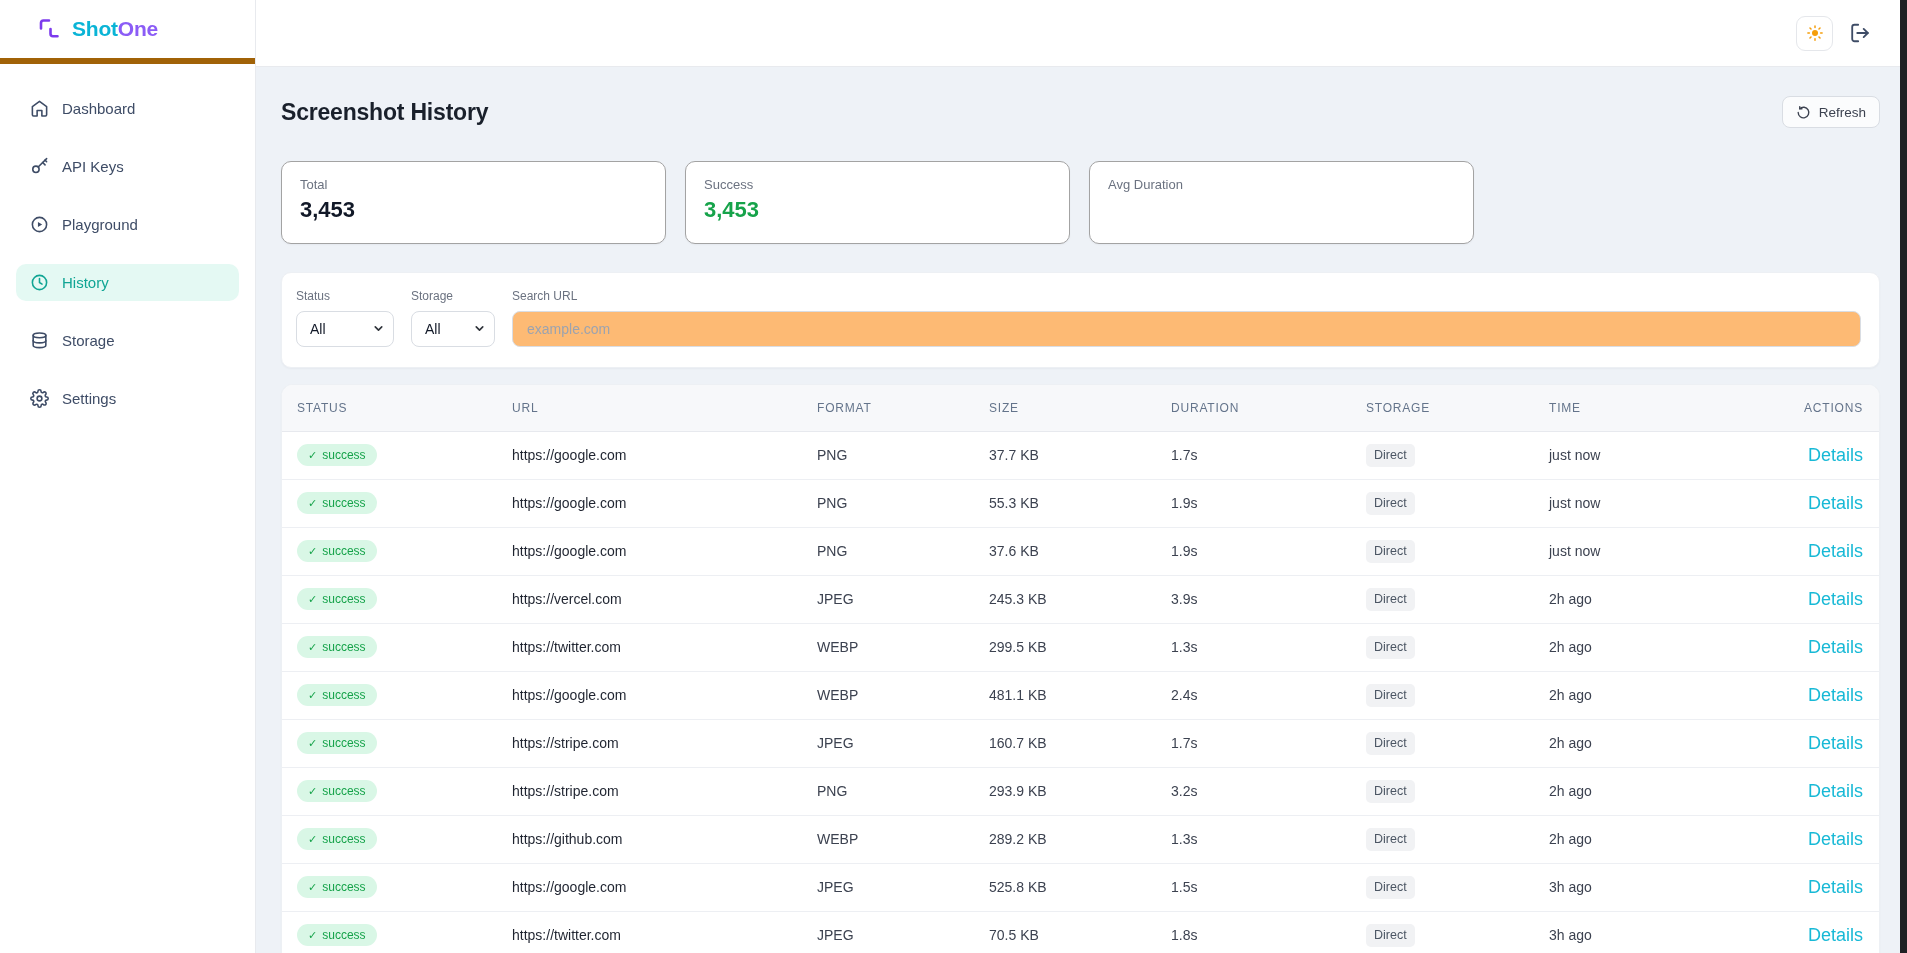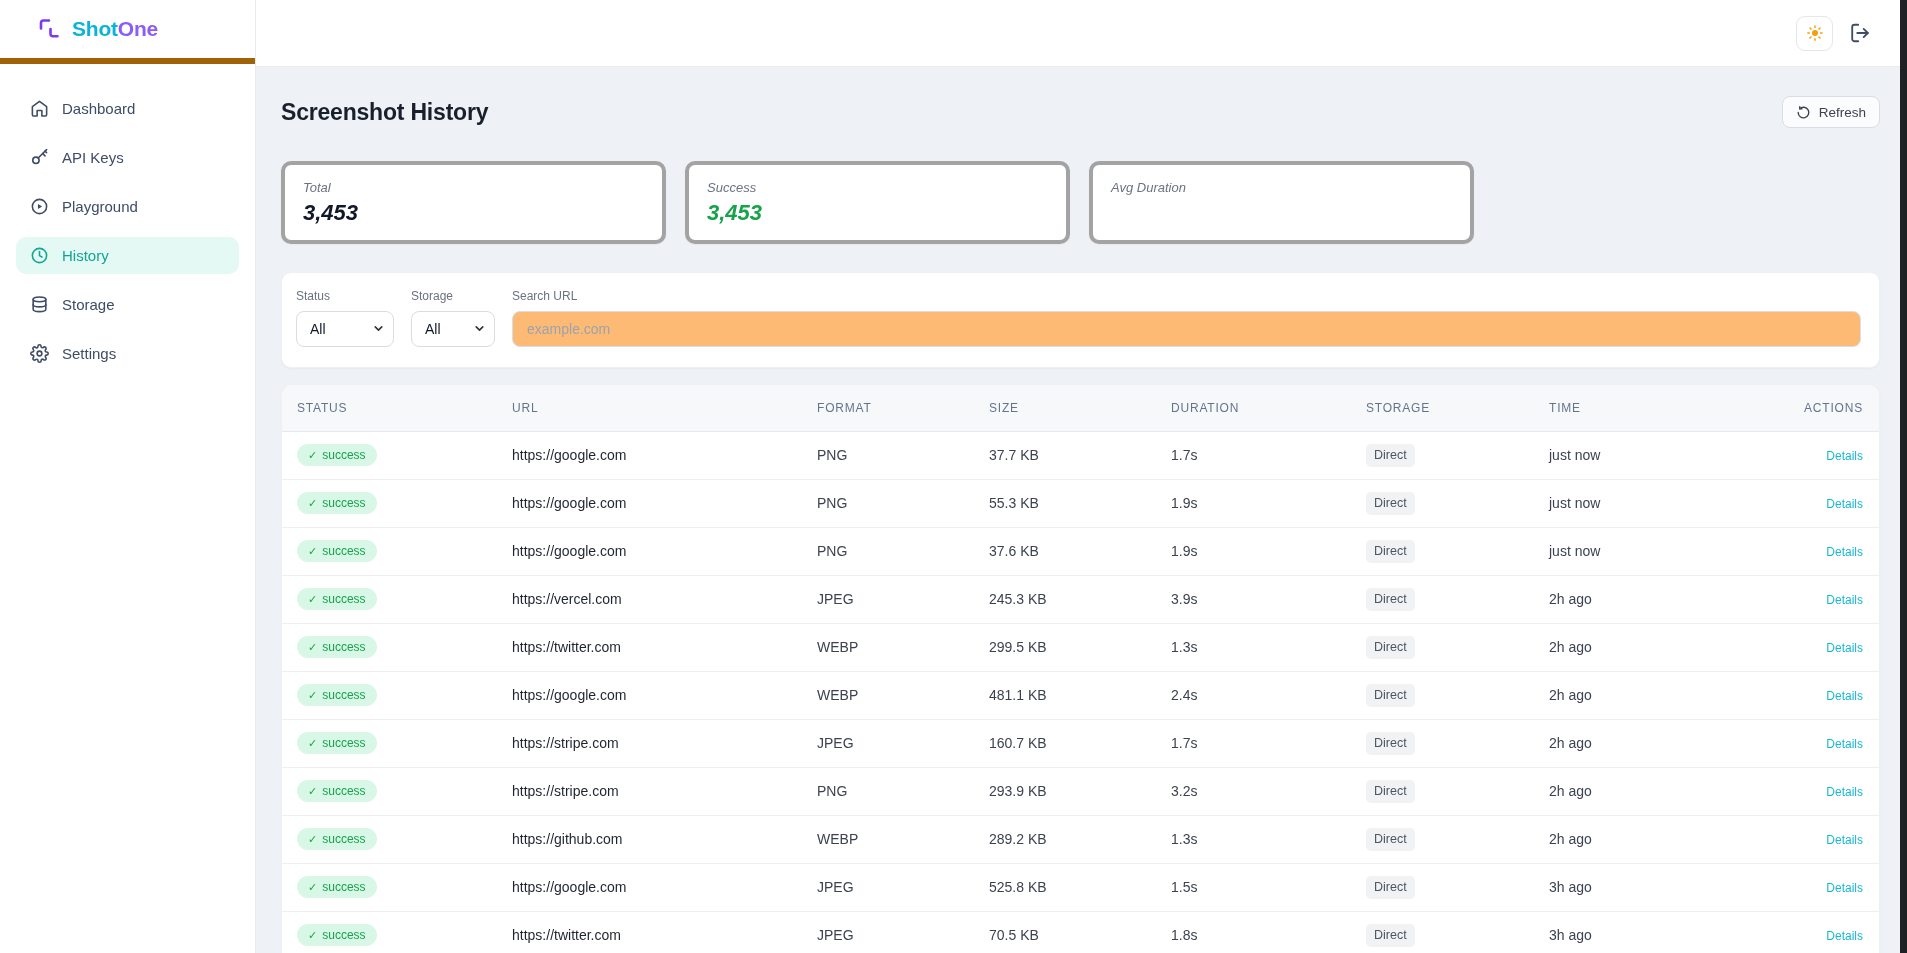--- a/index.html
+++ b/index.html
@@ -7,21 +7,21 @@
   body { font-family:"Liberation Sans","DejaVu Sans",sans-serif; background:#eef2f7; color:#1f2430; }
 
   .app { display:flex; width:100%; height:100%; }
 
   
   .sidebar { width:256px; min-width:256px; background:#ffffff; border-right:1px solid #e8eaee; height:100%; }
   .logo { height:64px; display:flex; align-items:center; gap:10px; padding-left:38px; border-bottom:6px solid #a16207; }
   .logo-text { font-size:21px; font-weight:700; letter-spacing:-0.2px; }
   .logo-text .brand-a { color:#0ab4d6; }
   .logo-text .brand-b { color:#8b5cf6; }
-  nav { padding:26px 16px 0 16px; display:flex; flex-direction:column; gap:12px; }
+  nav { padding:26px 16px 0 16px; display:flex; flex-direction:column; gap:21px; }
   .nav-item { display:flex; align-items:center; gap:13px; height:37px; padding:0 14px; border-radius:10px;
               color:#3e4c66; font-size:15px; cursor:pointer; }
   .nav-item .nav-icon { display:flex; width:19px; height:19px; }
   .nav-item.active { background:#e4f9f3; color:#10a594; }
   .nav-item.active .nav-icon { color:#10a594; }
 
   
   .right-col { flex:1; display:flex; flex-direction:column; height:100%; }
   .topbar { height:67px; min-height:67px; background:#ffffff; border-bottom:1px solid #e8eaee;
             display:flex; align-items:center; justify-content:flex-end; gap:16px; padding-right:38px; }
@@ -32,22 +32,22 @@
   .main { flex:1; background:#eef2f7; padding:29px 29px 0 25px; overflow:hidden; }
 
   .title-row { display:flex; align-items:center; justify-content:space-between; }
   .page-title { font-size:23px; font-weight:700; color:#19202b; letter-spacing:-0.2px; }
   .refresh-btn { display:inline-flex; align-items:center; gap:8px; height:32px; padding:0 13px;
                  background:#fbfcfd; border:1px solid #d9dde3; border-radius:8px; font-size:13.5px;
                  color:#3c4250; cursor:pointer; font-family:inherit; }
 
   
   .stats-row { display:flex; gap:19px; margin-top:33px; }
-  .stat-card { width:385px; height:83px; background:#fff; border:4px solid #a3a3a3; border-radius:10px;
-               padding:15px 18px; box-shadow:0 1px 2px rgba(16,24,40,.04);font-style:italic; }
+  .stat-card { width:385px; height:83px; background:#fff; border:1px solid #a3a3a3; border-radius:10px;
+               padding:15px 18px; box-shadow:0 1px 2px rgba(16,24,40,.04); }
   .stat-label { font-size:13px; color:#6b7280; }
   .stat-value { font-size:22px; font-weight:700; margin-top:5px; color:#111827; }
   .stat-value.success { color:#16a34a; }
   .stat-value.danger  { color:#dc2626; }
 
   
   .filters-card { margin-top:28px; background:#fff; border:1px solid #edf0f4; border-radius:10px;
                   padding:16px 18px 20px 14px; display:flex; gap:17px; box-shadow:0 1px 2px rgba(16,24,40,.04); }
   .filter-group { display:flex; flex-direction:column; }
   .filter-group.grow { flex:1; }
@@ -71,21 +71,21 @@
              color:#64748b; letter-spacing:0.8px; border-bottom:1px solid #e7e9ee; }
   th.c-status, td.c-status { padding-left:15px; }
   th.c-actions, td.c-actions { text-align:right; padding-right:16px; }
   tbody td { height:48px; font-size:14px; color:#3c4250; border-bottom:1px solid #edeff3; }
   td.c-url { color:#1f2430; }
   .badge-success { display:inline-flex; align-items:center; gap:5px; background:#d9f7e6; color:#16a34a;
                    font-size:12px; padding:5px 11px; border-radius:999px; line-height:1; }
   .badge-success .check { font-size:11px; }
   .badge-direct { display:inline-block; background:#f1f2f4; color:#4b5563; font-size:12.5px;
                   padding:4px 8px; border-radius:5px; line-height:1.2; }
-  .details-link { color:#18b9d6; font-size:12px; font-weight:500; text-decoration:none; cursor:pointer; }
+  .details-link { color:#18b9d6; font-size:18px; font-weight:500; text-decoration:none; cursor:pointer; }
 
   
   .scrollbar { position:fixed; top:0; right:0; width:7px; height:953px; background:#1f2023; z-index:50; }
 </style>
 </head>
 <body>
 
 <div class="app">
 
   <aside class="sidebar">

